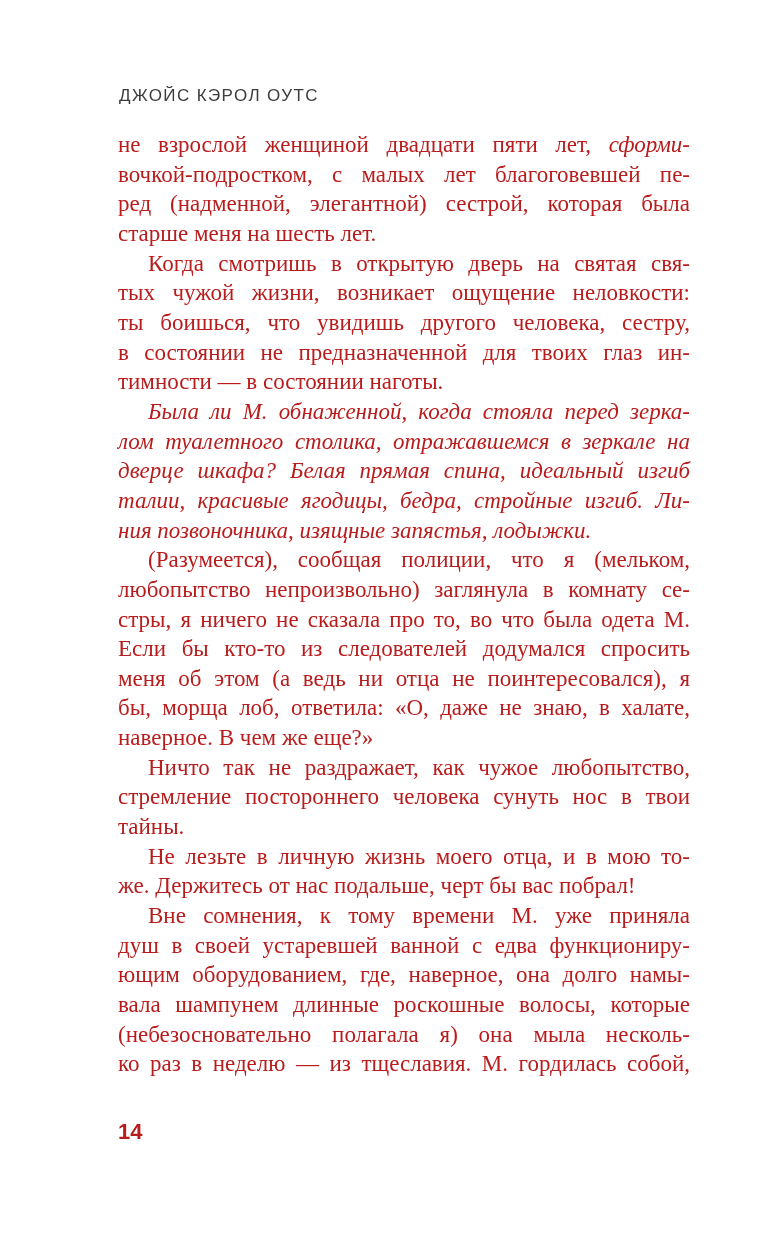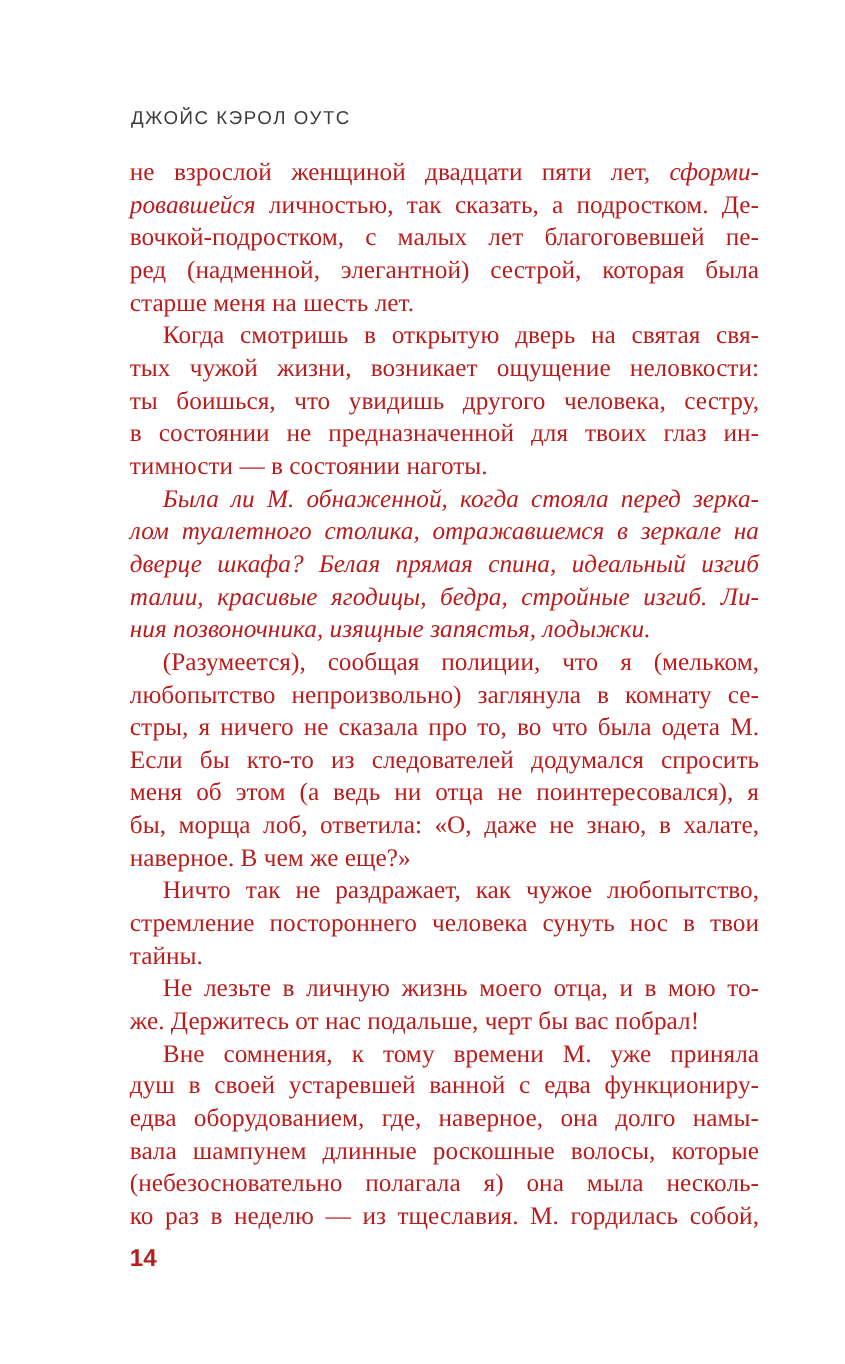--- a/index.html
+++ b/index.html
@@ -8,21 +8,21 @@
   }
   body {
     width: 768px;
     height: 1240px;
     background: #ffffff;
     position: relative;
     overflow: hidden;
   }
   .page {
     position: absolute;
-    left: 0; top: 12px;
+    left: 0; top: 0;
     width: 768px;
     height: 1228px;
     background: #ffffff;
   }
   .running-head {
     position: absolute;
     left: 119px;
     top: 86px;
     font-family: "Liberation Sans", sans-serif;
     font-size: 17px;
@@ -60,21 +60,20 @@
 </style>
 </head>
 <body>
 
 <div class="page">
   <div class="running-head">ДЖОЙС КЭРОЛ ОУТС</div>
 
   <div class="body-text">
       <div class="para">
         <div class="line">не взрослой женщиной двадцати пяти лет, <em>сформи-</em></div>
-        <div class="line"><em>ровавшейся</em> личностью, так сказать, а подростком. Де-</div>
         <div class="line">вочкой-подростком, с малых лет благоговевшей пе-</div>
         <div class="line">ред (надменной, элегантной) сестрой, которая была</div>
         <div class="line last">старше меня на шесть лет.</div>
       </div>
       <div class="para">
         <div class="line indent">Когда смотришь в открытую дверь на святая свя-</div>
         <div class="line">тых чужой жизни, возникает ощущение неловкости:</div>
         <div class="line">ты боишься, что увидишь другого человека, сестру,</div>
         <div class="line">в состоянии не предназначенной для твоих глаз ин-</div>
         <div class="line last">тимности — в состоянии наготы.</div>
@@ -100,21 +99,21 @@
         <div class="line">стремление постороннего человека сунуть нос в твои</div>
         <div class="line last">тайны.</div>
       </div>
       <div class="para">
         <div class="line indent">Не лезьте в личную жизнь моего отца, и в мою то-</div>
         <div class="line last">же. Держитесь от нас подальше, черт бы вас побрал!</div>
       </div>
       <div class="para">
         <div class="line indent">Вне сомнения, к тому времени М. уже приняла</div>
         <div class="line">душ в своей устаревшей ванной с едва функциониру-</div>
-        <div class="line">едва оборудованием, где, наверное, она долго намы-</div>
+        <div class="line">ющим оборудованием, где, наверное, она долго намы-</div>
         <div class="line">вала шампунем длинные роскошные волосы, которые</div>
         <div class="line">(небезосновательно полагала я) она мыла несколь-</div>
         <div class="line">ко раз в неделю — из тщеславия. М. гордилась собой,</div>
       </div>
     </div>
 
   <div class="page-number">14</div>
 </div>
 
 </body></html>

